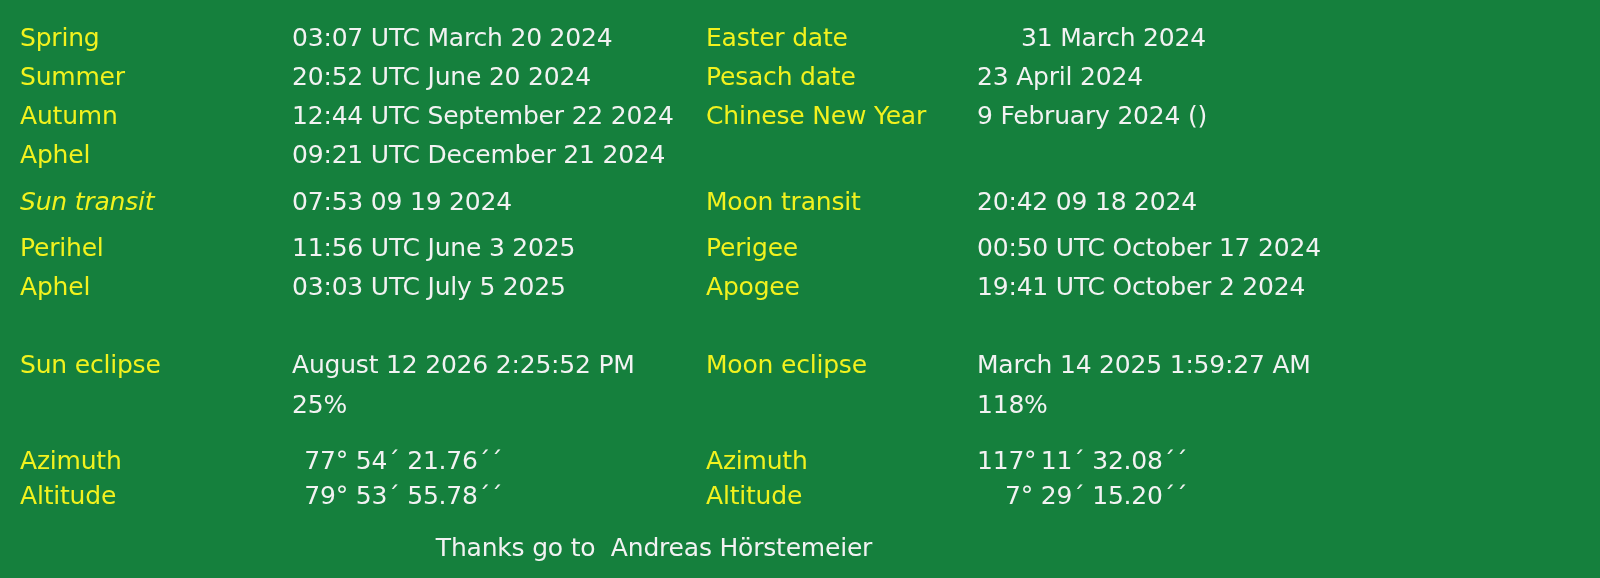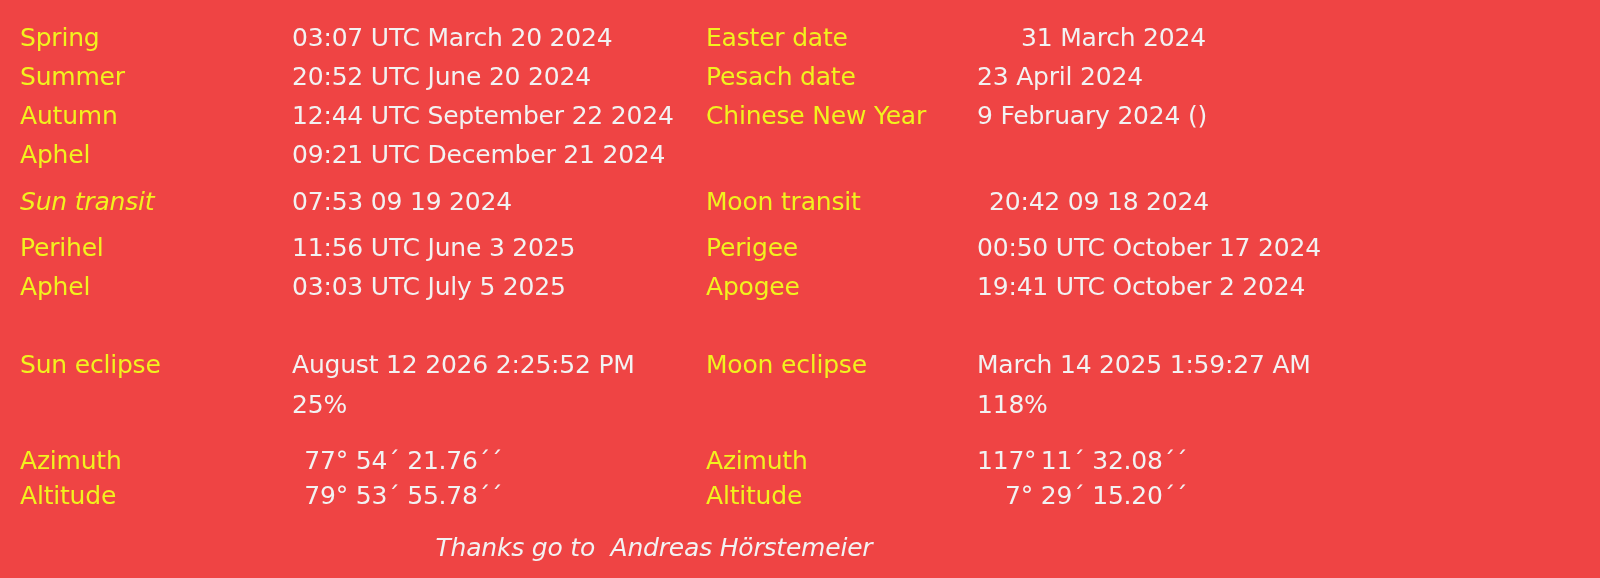--- a/index.html
+++ b/index.html
@@ -71,26 +71,26 @@
     left: 0;
     width: 1600px;
     height: 39px;
     line-height: 39px;
     text-align: center;
     font-size: 25px;
     color: #f2f2f2;
     white-space: pre;
     letter-spacing: -0.2px;
   }
-  .credit-shift { position: relative; left: -146px; font-style: italic; }
+  .credit-shift { position: relative; left: -146px; }
 </style>
 </head>
 <body style="background: rgb(0, 0, 0);">
 
-<div id="root" style="background: #ef4444;">
+<div id="root" style="background: #15803d;">
 
   <div class="panel">
 
     <div class="row label col-l-label" style="top: 18px; color: rgb(242, 242, 30);">Spring</div>
     <div class="row value col-l-value" style="top: 18px; color: rgb(242, 242, 242);">03:07 UTC March 20 2024</div>
 
     <div class="row label col-l-label" style="top: 57px; color: rgb(242, 242, 30);">Summer</div>
     <div class="row value col-l-value" style="top: 57px; color: rgb(242, 242, 242);">20:52 UTC June 20 2024</div>
 
     <div class="row label col-l-label" style="top: 96px; color: rgb(242, 242, 30);">Autumn</div>
@@ -105,21 +105,21 @@
     <div class="row label col-r-label" style="top: 57px; color: rgb(242, 242, 30);">Pesach date</div>
     <div class="row value col-r-value" style="top: 57px; color: rgb(242, 242, 242);">23 April 2024</div>
 
     <div class="row label col-r-label" style="top: 96px; color: rgb(242, 242, 30);">Chinese New Year</div>
     <div class="row value col-r-value" style="top: 96px; color: rgb(242, 242, 242);">9 February 2024 ()</div>
 
     <div class="row label col-l-label" style="top: 182px; color: rgb(242, 242, 30); font-style: italic;">Sun transit</div>
     <div class="row value col-l-value" style="top: 182px; color: rgb(242, 242, 242);">07:53 09 19 2024</div>
 
     <div class="row label col-r-label" style="top: 182px; color: rgb(242, 242, 30);">Moon transit</div>
-    <div class="row value col-r-value" style="top: 182px; color: rgb(242, 242, 242); margin-left: 12px;">20:42 09 18 2024</div>
+    <div class="row value col-r-value" style="top: 182px; color: rgb(242, 242, 242);">20:42 09 18 2024</div>
 
     <div class="row label col-l-label" style="top: 228px; color: rgb(242, 242, 30);">Perihel</div>
     <div class="row value col-l-value" style="top: 228px; color: rgb(242, 242, 242);">11:56 UTC June 3 2025</div>
 
     <div class="row label col-l-label" style="top: 267px; color: rgb(242, 242, 30);">Aphel</div>
     <div class="row value col-l-value" style="top: 267px; color: rgb(242, 242, 242);">03:03 UTC July 5 2025</div>
 
     <div class="row label col-r-label" style="top: 228px; color: rgb(242, 242, 30);">Perigee</div>
     <div class="row value col-r-value" style="top: 228px; color: rgb(242, 242, 242);">00:50 UTC October 17 2024</div>
 

